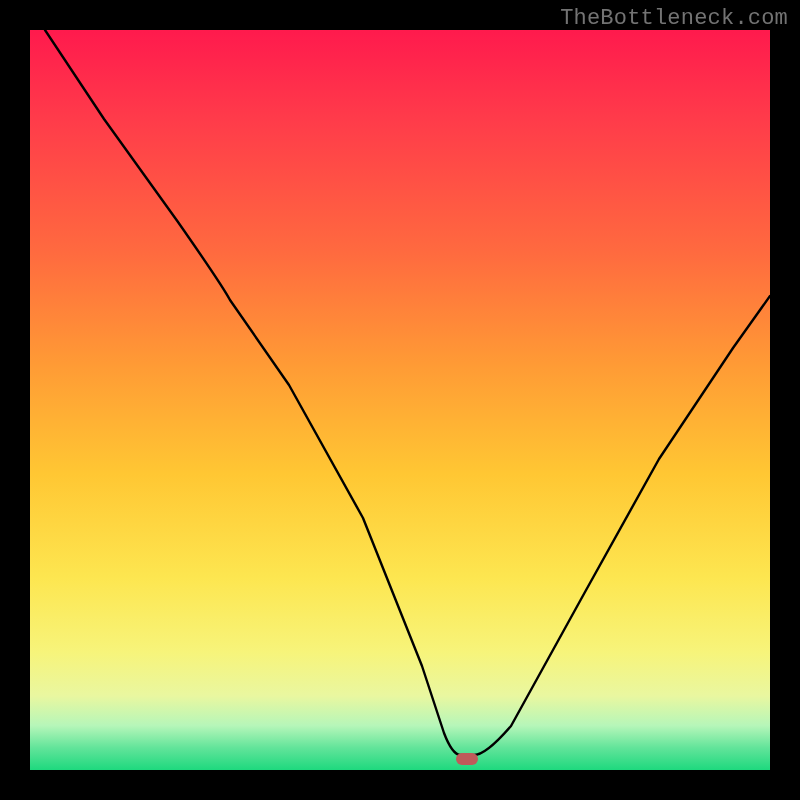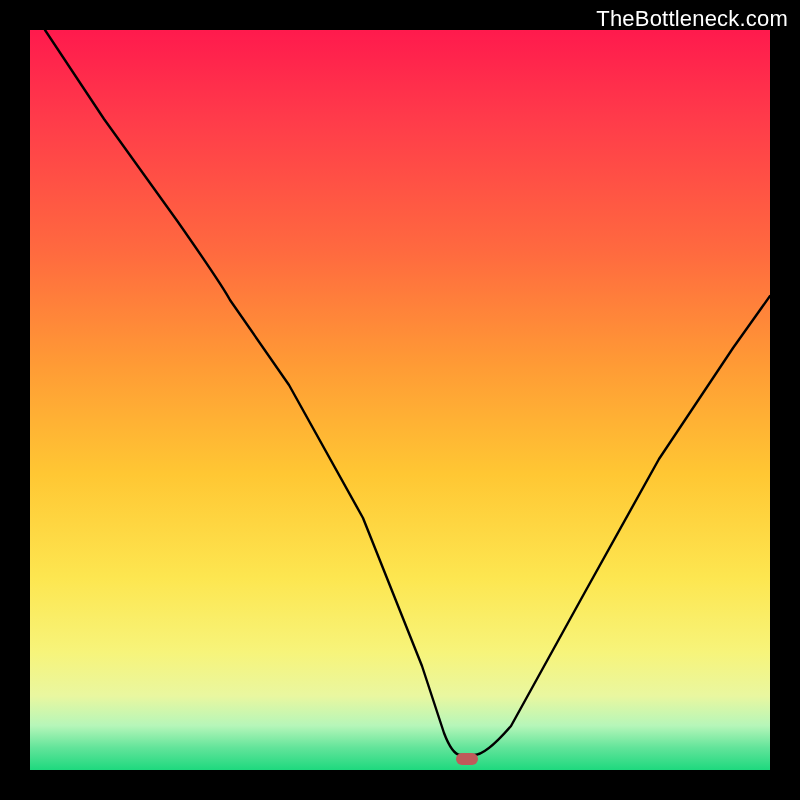--- a/index.html
+++ b/index.html
@@ -13,23 +13,23 @@
   .frame {
     position: relative;
     width: 800px;
     height: 800px;
     background: #000;
   }
   .watermark {
     position: absolute;
     top: 6px;
     right: 12px;
-    font-family: Liberation Sans, sans-serif;
+    font-family: Liberation Mono, monospace;
     font-size: 22px;
-    color: #ffffff;
+    color: #737373;
     letter-spacing: 0.2px;
   }
   .plot-area {
     position: absolute;
     left: 30px;
     top: 30px;
     width: 740px;
     height: 740px;
     
     background: linear-gradient(

